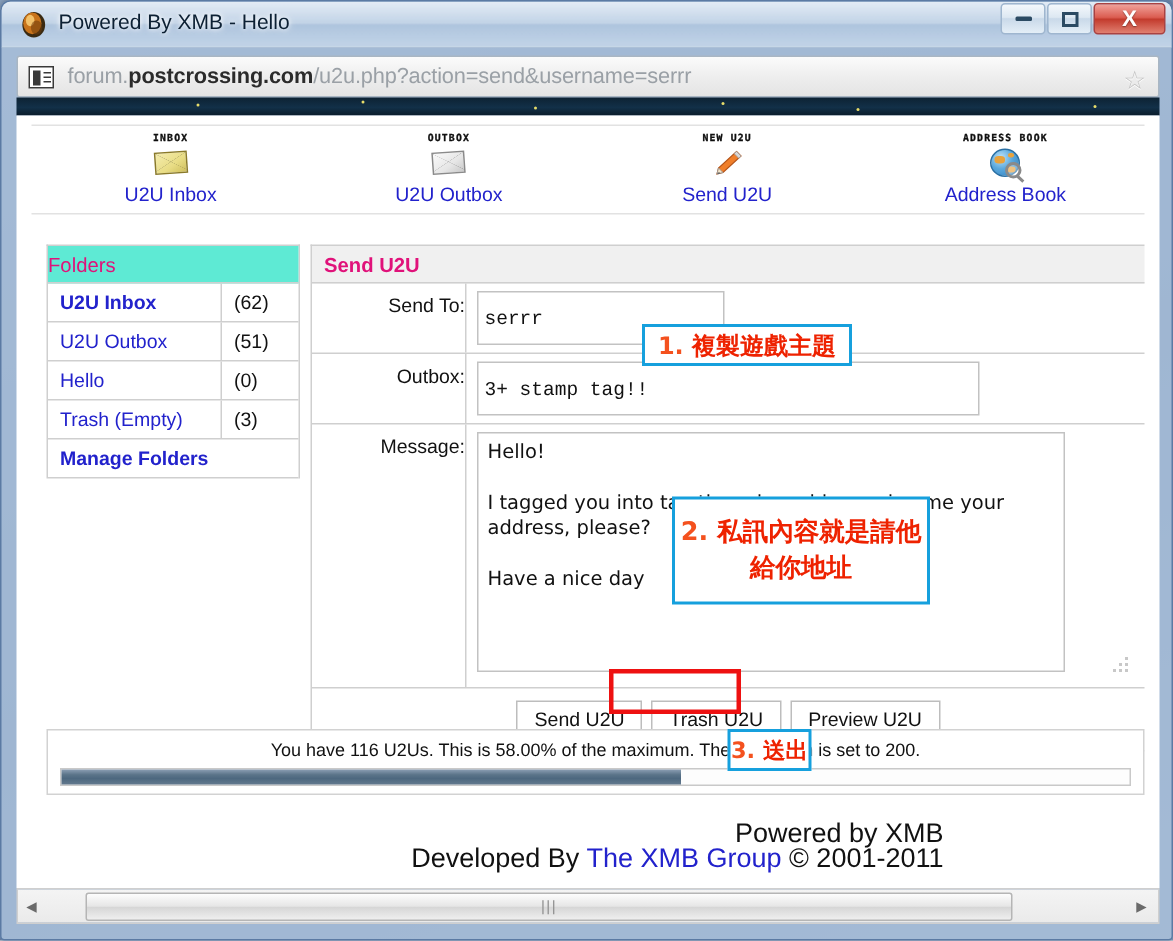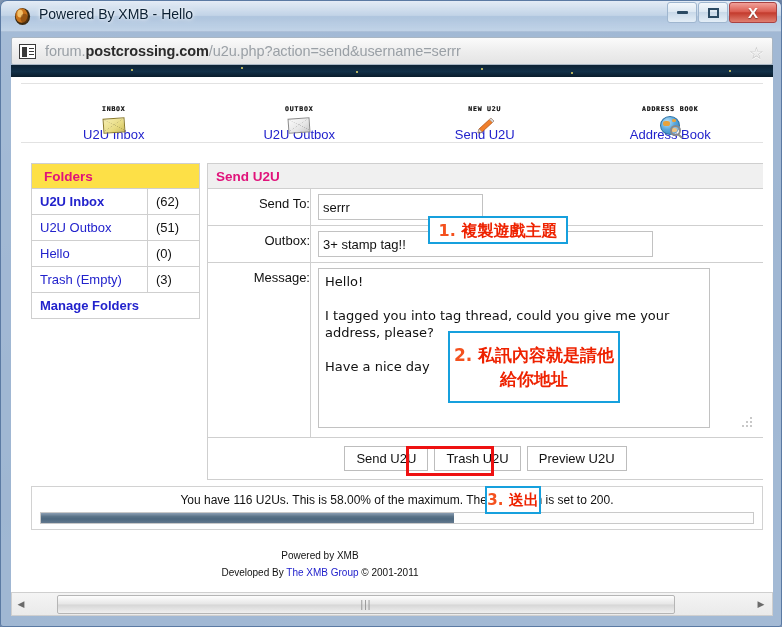--- a/index.html
+++ b/index.html
@@ -112,21 +112,21 @@
     border-bottom: 1px solid #e2e2e2;
     display: flex;
   }
   .navitem {
     flex: 1; display: flex; flex-direction: column; align-items: center;
     justify-content: flex-start; padding-top: 4px; text-decoration: none;
   }
   .pixlabel {
     font-family: "DejaVu Sans Mono", monospace;
     font-size: 6.5px; letter-spacing: 0.8px; color: #111;
-    font-weight: bold; line-height: 8px; margin-bottom: 1px; margin-top: 17px;
+    font-weight: bold; line-height: 8px; margin-bottom: 1px;
     -webkit-text-stroke: 0.2px #000;
   }
   .navicon { width: 26px; height: 22px; position: relative; }
   .navlabel { font-size: 13px; color: #2222cc; margin-top: 3px; }
 
   
   .env { position: absolute; left: 2px; top: 4px; width: 22px; height: 15px;
          border: 1px solid #8a7a2a; transform: rotate(-4deg); }
   .env.yellow { background: linear-gradient(145deg,#f5edae 0%,#e8dc84 60%,#cfbf5d 100%); }
   .env.gray   { background: linear-gradient(145deg,#fafafa 0%,#e6e6e6 60%,#c9c9c9 100%); border-color:#8a8a8a; }
@@ -145,23 +145,23 @@
             border:2px solid #8a8a8a; border-radius:50%; background:rgba(255,255,255,0.35); }
   .magnif::after { content:""; position:absolute; right:-4px; bottom:-3px; width:6px; height:2px;
             background:#8a8a8a; transform:rotate(42deg); }
 
   
   .folders {
     position: absolute; left: 20px; top: 86px; width: 169px;
     border: 1px solid #cfcfcf; border-bottom: none;
   }
   .fhead {
-    height: 25px; background: #fde047; border-bottom: 1px solid #cfcfcf;
-    display: flex; align-items: center; padding-left: 12px;
-    font-size: 13.5px; font-weight: bold; color: #e0127a;
+    height: 25px; background: #5eead4; border-bottom: 1px solid #cfcfcf;
+    display: flex; align-items: center; padding-left: 0;
+    font-size: 13.5px; font-weight: normal; color: #e0127a;
   }
   .frow {
     height: 26px; border-bottom: 1px solid #cfcfcf; display: flex; align-items: center;
     font-size: 13px;
   }
   .frow .fname { flex: 1; padding-left: 8px; color: #2222cc; }
   .frow.bold .fname { font-weight: bold; }
   .frow .fcount { width: 52px; padding-left: 8px; border-left: 1px solid #cfcfcf;
                   color: #111; height: 100%; display:flex; align-items:center; }
   .frow.manage { border-bottom: 1px solid #cfcfcf; }
@@ -177,24 +177,24 @@
     font-size: 13.5px; font-weight: bold; color: #e0127a;
   }
   .fmrow { display: flex; border-bottom: 1px solid #cfcfcf; min-height: 30px; }
   .fmlabel {
     width: 103px; padding: 7px 0 0 8px; font-size: 13px; color: #111;
     border-right: 1px solid #cfcfcf; flex: none; text-align: right;
   }
   .fmfield { flex: 1; padding: 5px 0 5px 7px; position: relative; }
 
   input.txt {
-    font-family: Liberation Sans, sans-serif;
+    font-family: Liberation Mono, monospace;
     font-size: 13px; color: #111;
     border: 1px solid #c2c2c2; background: #fff;
-    padding: 2px 4px; height: 26px; outline: none;
+    padding: 2px 4px; height: 36px; outline: none;
   }
   #send-to-input { width: 165px; }
   #subject-input { width: 335px; }
 
   textarea.msg {
     font-family: "DejaVu Sans", sans-serif;
     font-size: 13px; color: #111; line-height: 17px;
     border: 1px solid #c2c2c2; background: #fff;
     width: 392px; height: 160px; padding: 4px 6px;
     resize: none; outline: none; overflow: hidden;
@@ -222,22 +222,22 @@
     border: 1px solid #c9c9c9; position: relative;
   }
   .pfill {
     position: absolute; left: 0; top: 0; height: 100%;
     background: linear-gradient(180deg,#7f94ab 0%,#5a7governed 0%,#54708b 45%,#49637c 55%,#6d welcome 100%);
     background: linear-gradient(180deg,#8296ac 0%,#5d7governed 1%,#55718c 40%,#4b657f 60%,#6c melhor 100%);
     background: linear-gradient(180deg,#8b9eb3 0%,#5b7489 35%,#4d687f 60%,#63798e 100%);
   }
 
   .footer {
-    position: absolute; left: 0; top: 470px; width: 618px; text-align: center;
-    font-size: 10px; color: #111; line-height: 17px;
+    position: absolute; left: 0; top: 470px; width: 618px; text-align: right;
+    font-size: 18px; color: #111; line-height: 17px;
   }
   .footer a { color: #2222cc; text-decoration: none; }
 
   
   .anno {
     position: absolute; border: 2px solid #16a0dd; background: #fff;
     display: flex; align-items: center; justify-content: center;
     text-align: center; color: #ee2200;
     font-family: "DejaVu Sans", sans-serif; font-weight: bold;
     line-height: 19px;

